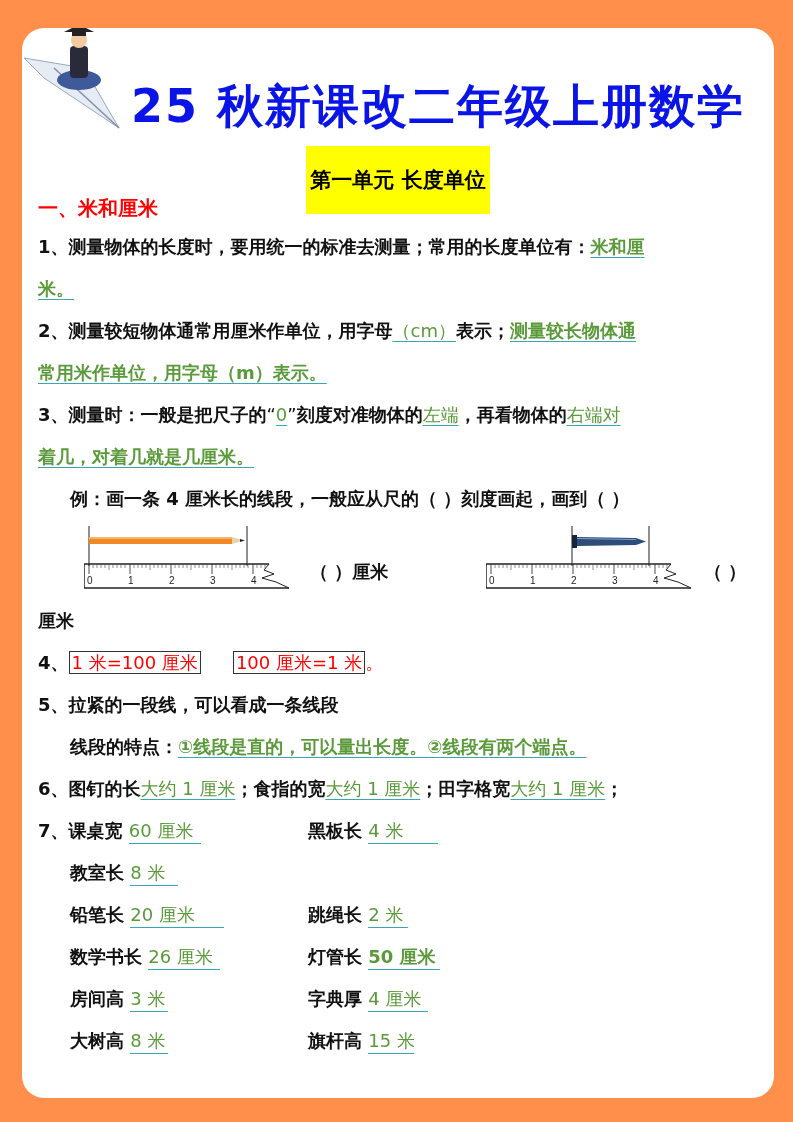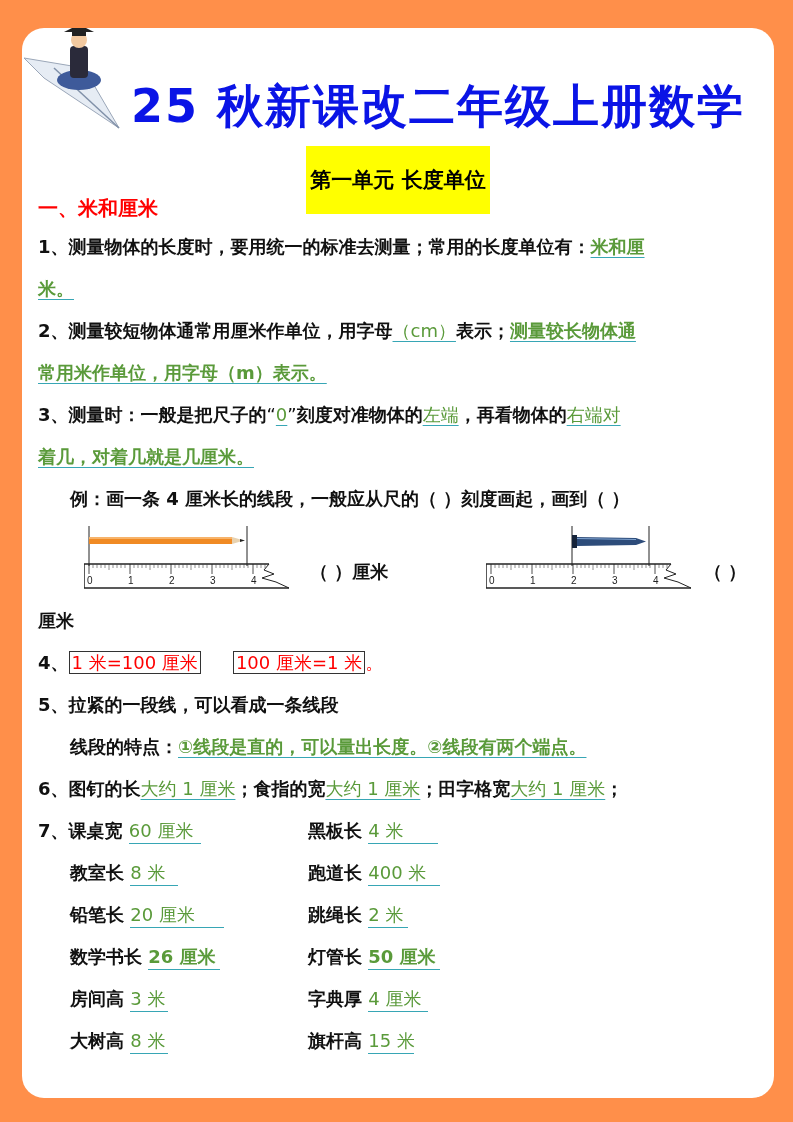--- a/index.html
+++ b/index.html
@@ -238,28 +238,27 @@
       <span>6、图钉的长</span><span class="ans" style="font-weight:normal">大约 1 厘米</span><span>；食指的宽</span><span class="ans" style="font-weight:normal">大约 1 厘米</span><span>；田字格宽</span><span class="ans" style="font-weight:normal">大约 1 厘米</span><span>；</span>
     </div>
 
     <div>
       <div class="row7 line">
         <span>7、</span><span>课桌宽</span> <span class="ans-pad" style="width:72px;font-weight:normal">60 厘米</span>
         <span class="col2"><span>黑板长</span> <span class="ans-pad" style="width:70px;font-weight:normal">4 米</span></span>
       </div>
       <div class="row7 line indent">
         <span>教室长</span> <span class="ans-pad" style="width:48px;font-weight:normal">8 米</span>
-        <span class="col2"><span>跑道长</span> <span class="ans-pad" style="width:72px;font-weight:normal">400 米</span></span>
       </div>
       <div class="row7 line indent">
         <span>铅笔长</span> <span class="ans-pad" style="width:94px;font-weight:normal">20 厘米</span>
         <span class="col2"><span>跳绳长</span> <span class="ans-pad" style="width:40px;font-weight:normal">2 米</span></span>
       </div>
       <div class="row7 line indent">
-        <span>数学书长</span> <span class="ans-pad" style="width:72px;font-weight:bold">26 厘米</span>
+        <span>数学书长</span> <span class="ans-pad" style="width:72px;font-weight:normal">26 厘米</span>
         <span class="col2"><span>灯管长</span> <span class="ans-pad" style="width:72px;font-weight:bold">50 厘米</span></span>
       </div>
       <div class="row7 line indent">
         <span>房间高</span> <span class="ans-pad" style="width:38px;font-weight:normal">3 米</span>
         <span class="col2"><span>字典厚</span> <span class="ans-pad" style="width:60px;font-weight:normal">4 厘米</span></span>
       </div>
       <div class="row7 line indent">
         <span>大树高</span> <span class="ans-pad" style="width:38px;font-weight:normal">8 米</span>
         <span class="col2"><span>旗杆高</span> <span class="ans-pad" style="width:46px;font-weight:normal">15 米</span></span>
       </div>

